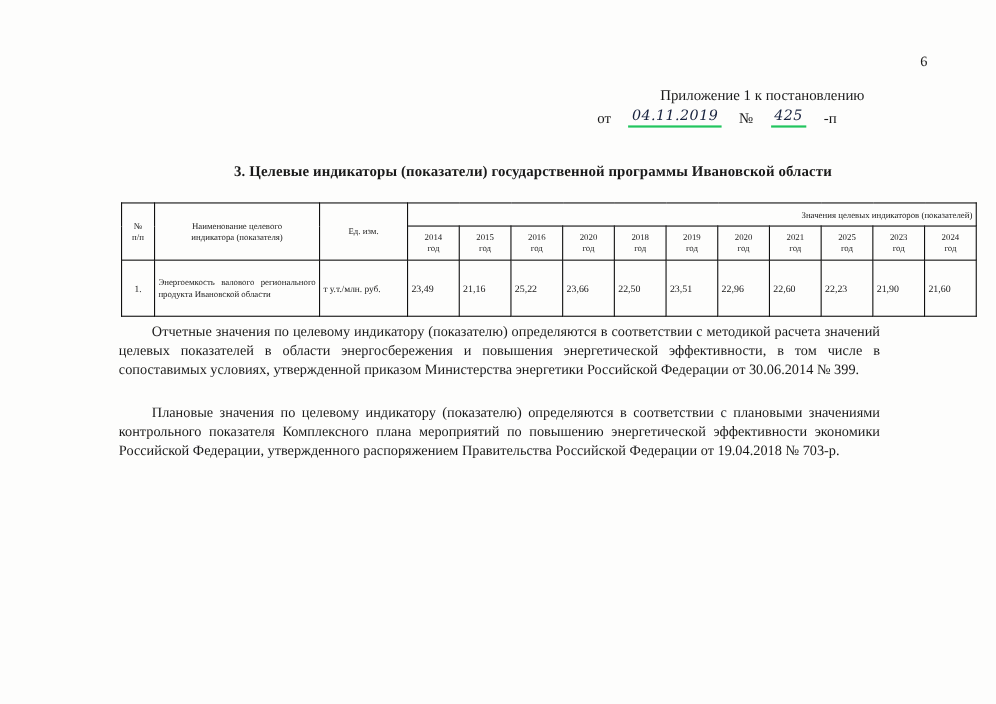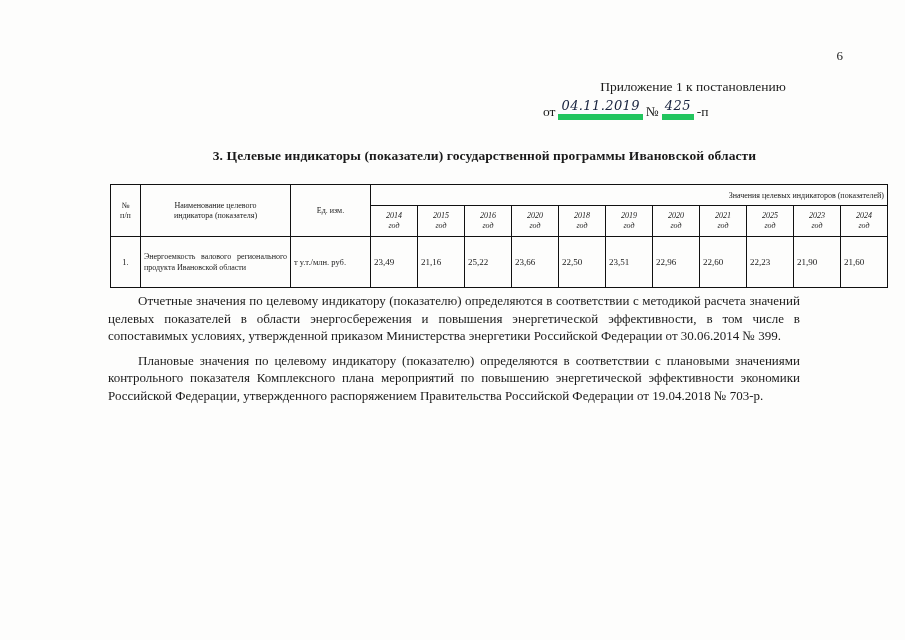--- a/index.html
+++ b/index.html
@@ -39,31 +39,31 @@
     font-size: 13.5px;
     line-height: 17px;
   }
   .approval-line {
     white-space: nowrap;
   }
   .decree-line {
     margin-top: 2px;
     display: flex;
     align-items: flex-end;
-    gap: 3px;
+    gap: 16px;
     font-size: 13.5px;
   }
   .decree-label {
     font-size: 13.5px;
   }
   .handwritten {
     font-family: "DejaVu Serif", serif;
     font-style: italic;
     font-size: 13px;
-    border-bottom: 6px solid #22c55e;
+    border-bottom: 2px solid #22c55e;
     padding: 0 3px 0 3px;
     letter-spacing: 0.4px;
     color: #16213d;
   }
   .doc-title {
     position: absolute;
     left: 0;
     top: 148px;
     width: 905px;
     text-align: center;
@@ -97,21 +97,20 @@
     font-size: 8px;
     font-weight: bold;
     height: 16px;
   }
   .year-cell {
     text-align: center;
     font-size: 8px;
     font-weight: bold;
     line-height: 10px;
     height: 26px;
-    font-style: italic;
   }
   .col-np { width: 30px; }
   .col-name { width: 150px; }
   .col-unit { width: 80px; }
   .col-year { width: 47px; }
   .body-np {
     text-align: center;
     font-size: 8.5px;
     vertical-align: top;
     padding-top: 5px;
@@ -142,21 +141,21 @@
     width: 692px;
     font-size: 13px;
     line-height: 17.5px;
     text-align: justify;
   }
   .paragraphs p {
     margin: 0 0 1px 0;
     text-indent: 30px;
   }
   .paragraphs p + p {
-    margin-top: 7px;
+    margin-top: 21px;
   }
 </style>
 </head>
 <body>
 
 <div class="page">
 
   <div class="page-number">6</div>
 
   <div class="approval-block">

